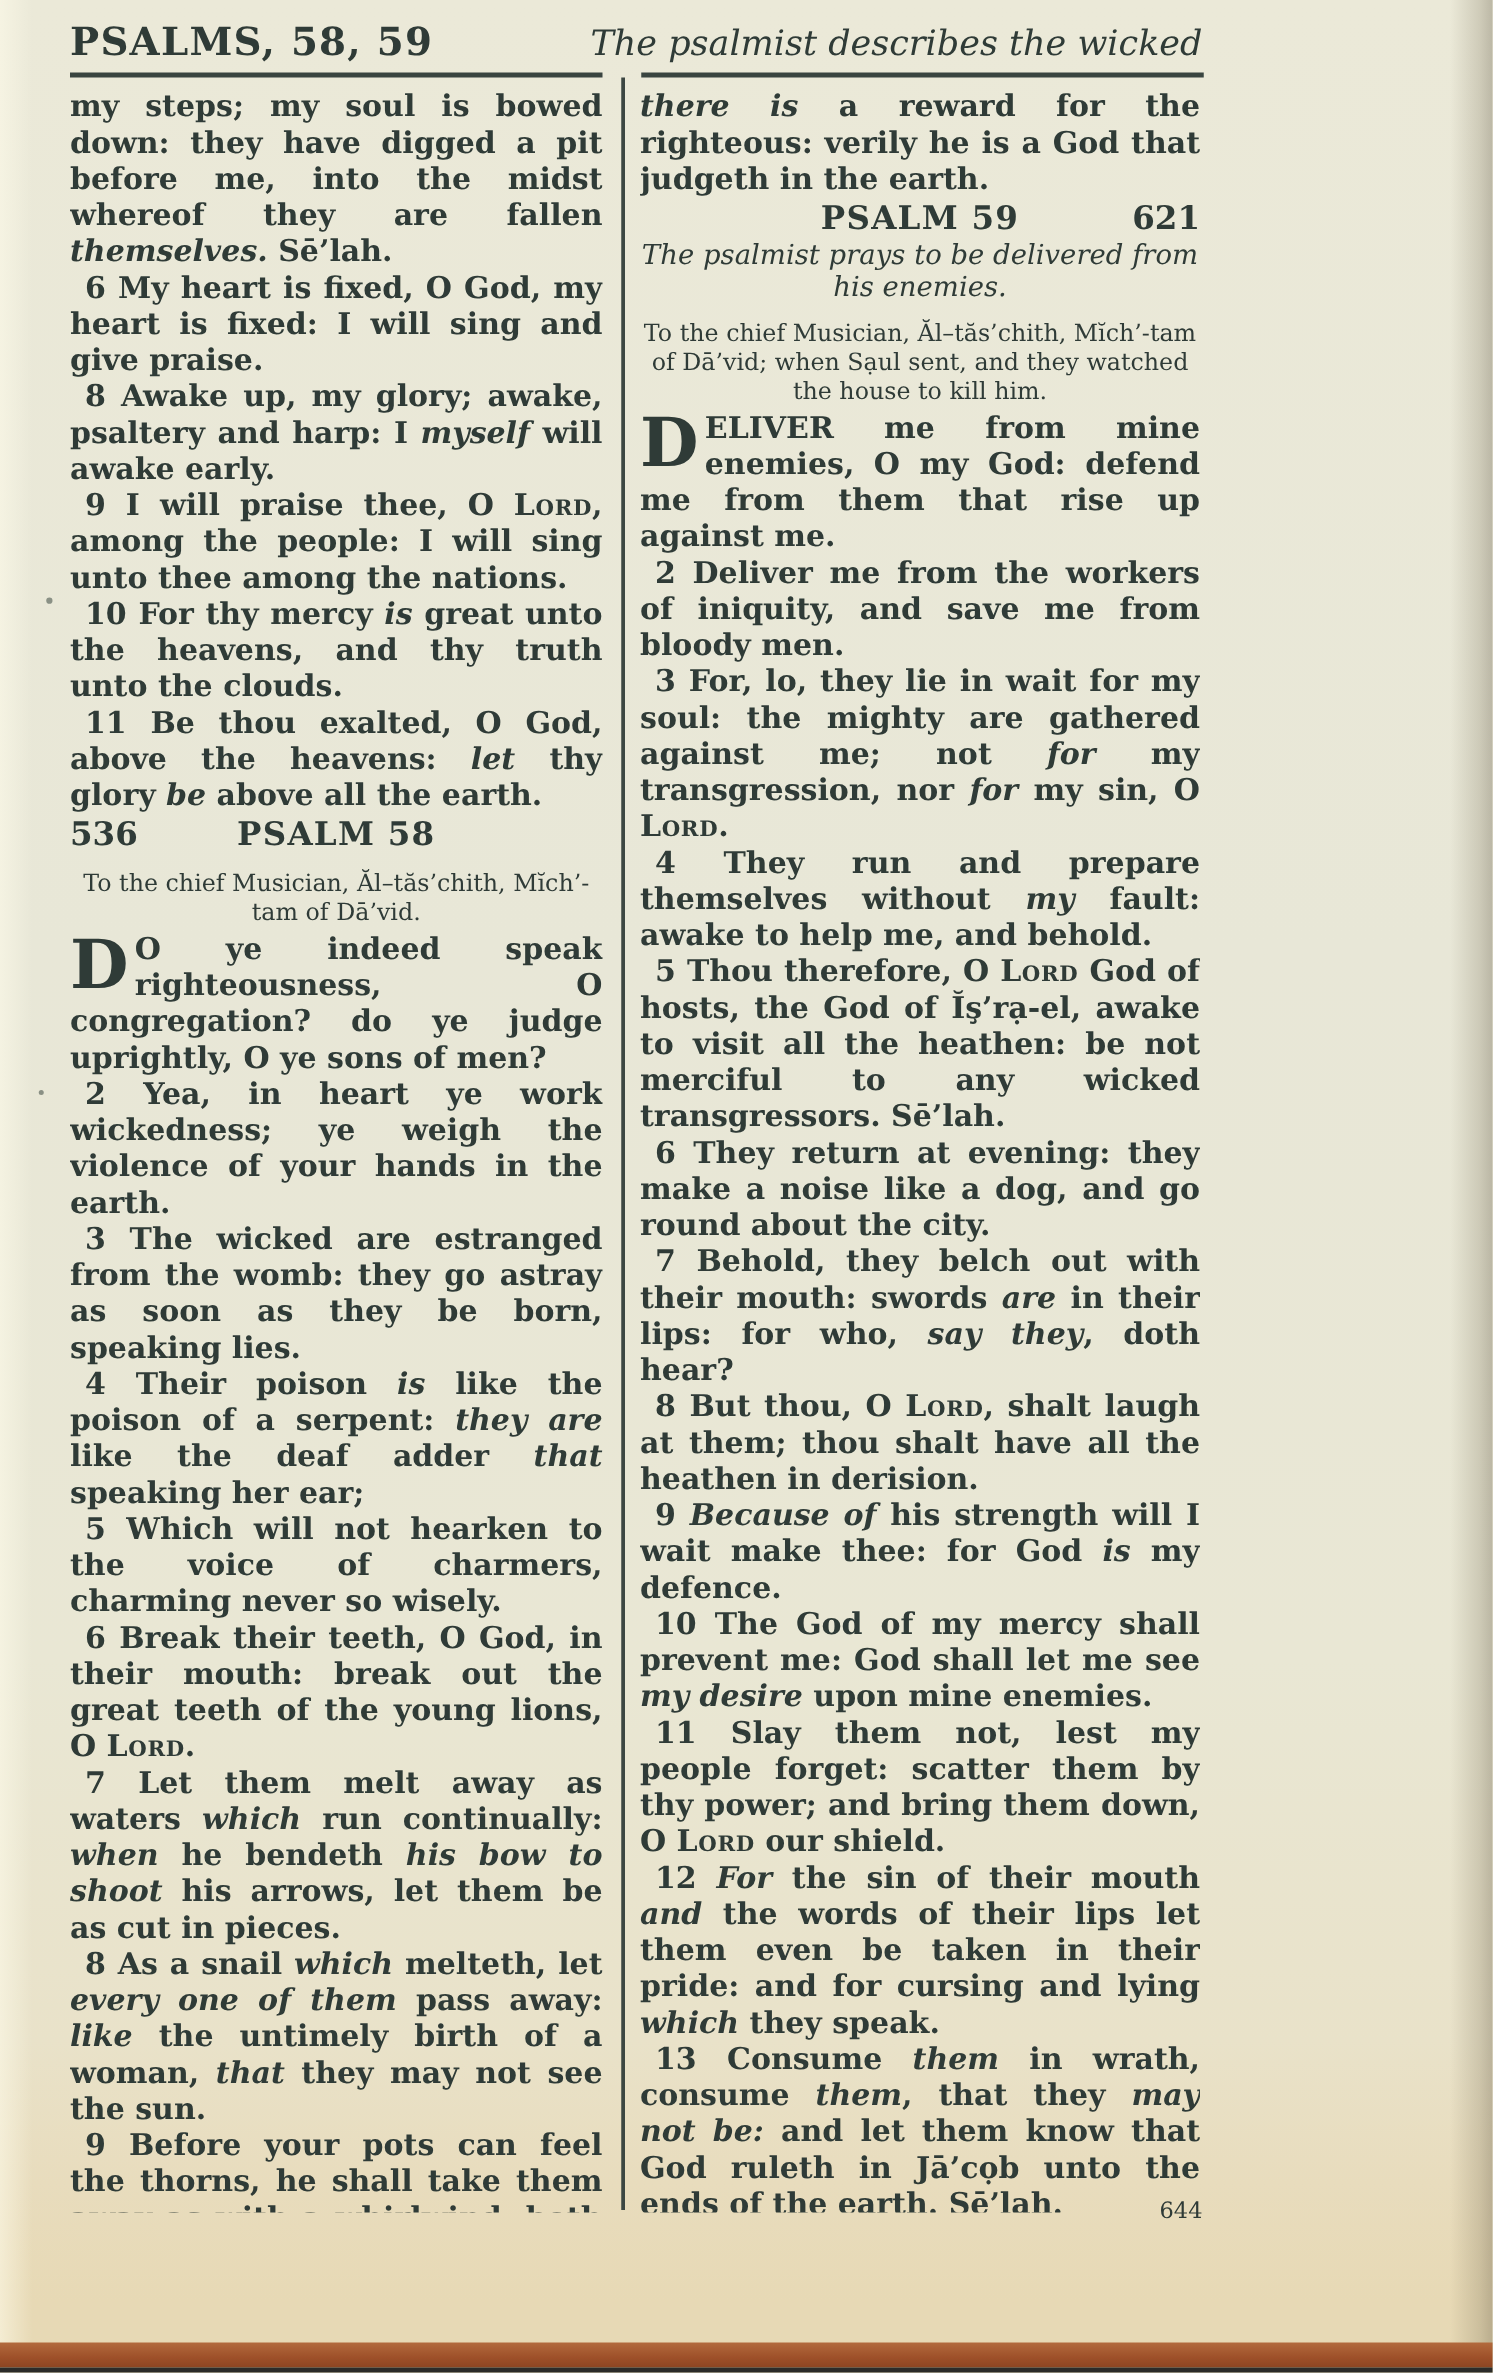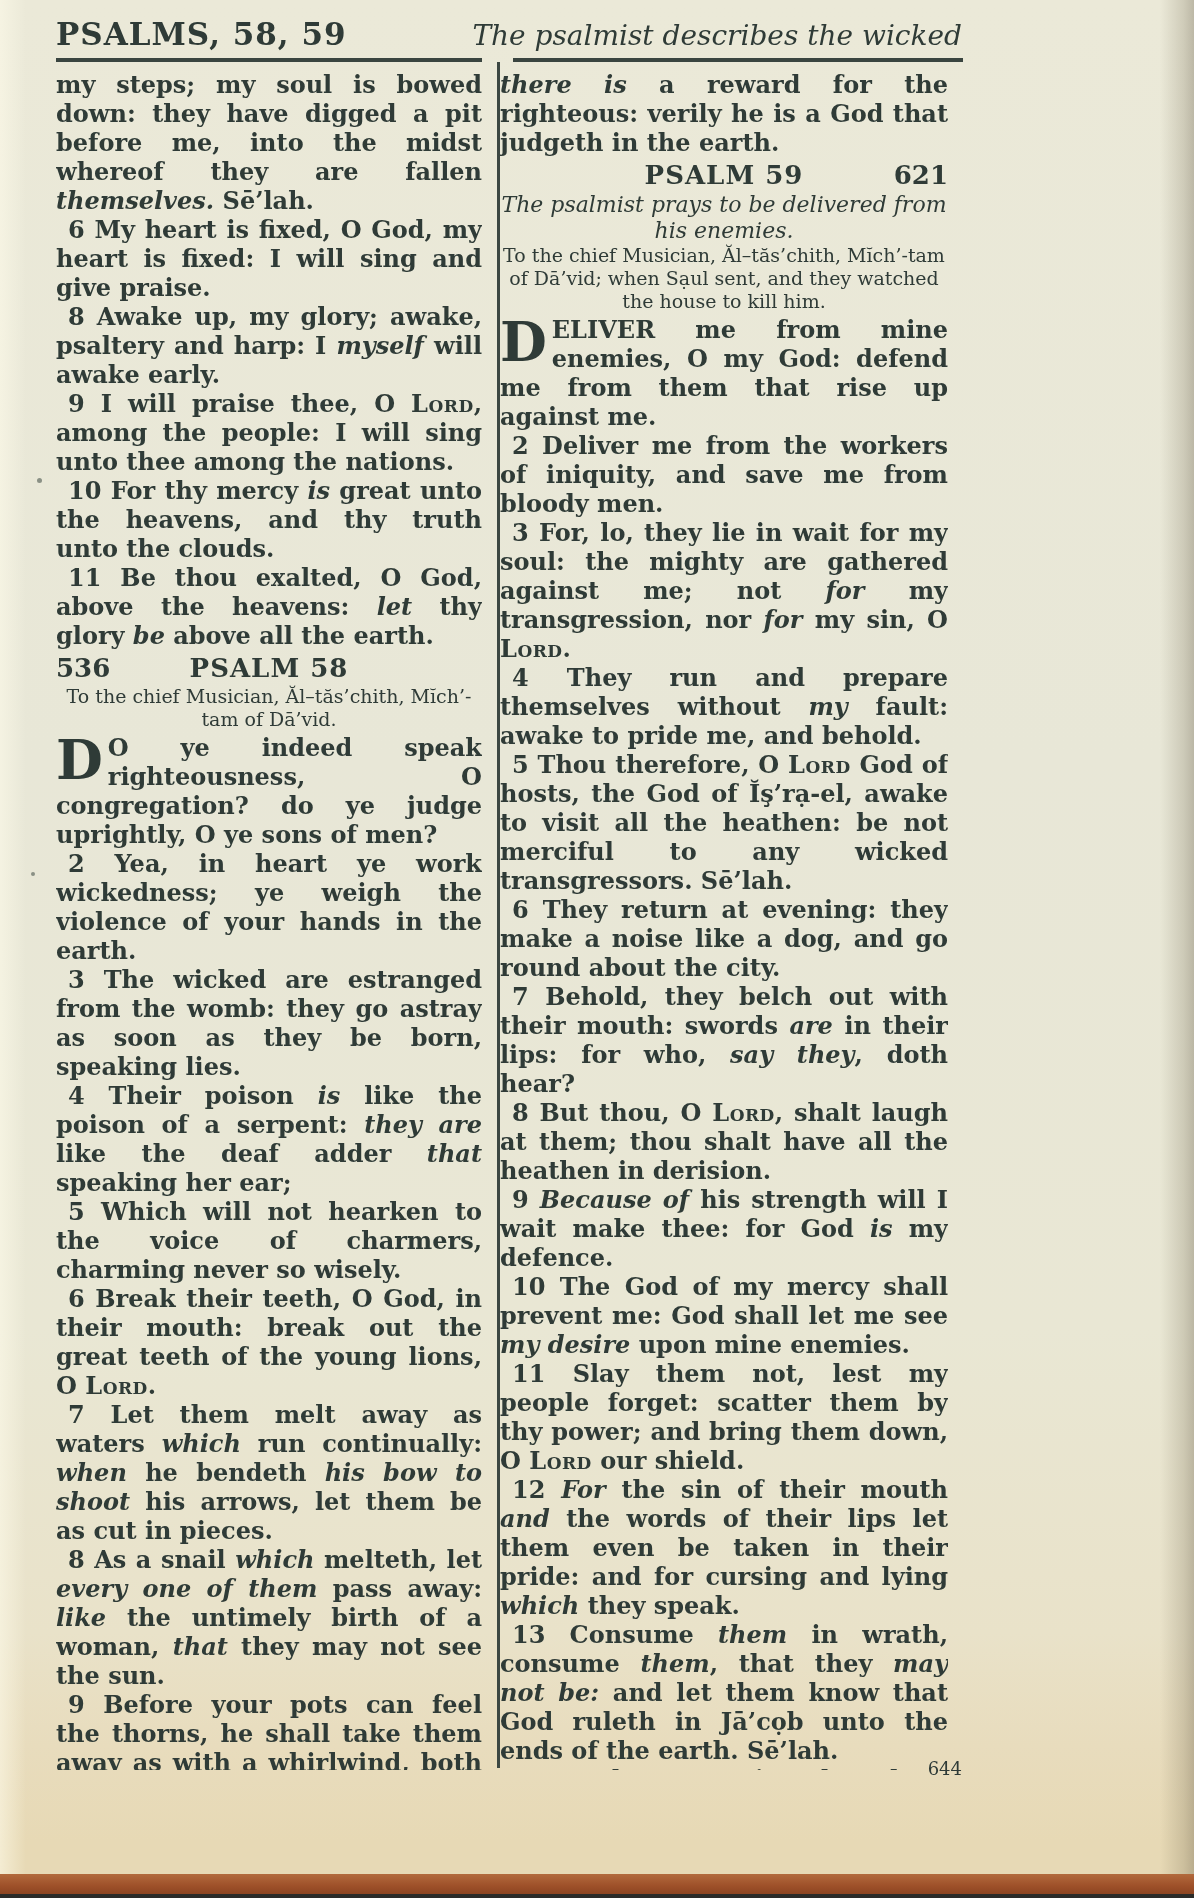--- a/index.html
+++ b/index.html
@@ -40,42 +40,42 @@
   .rule{position:absolute;height:4px;background:#3a4540;}
   .rule-left{top:58px;left:56px;width:426px;}
   .rule-right{top:58px;left:513px;width:450px;}
   .divider{position:absolute;top:62px;left:497px;width:3px;height:1706px;background:#3c4742;}
   .column{
     position:absolute;top:70px;height:1700px;overflow:hidden;
     font-size:24px;line-height:29px;text-align:justify;color:#2f3b37;
     font-weight:bold;
   }
   .column-left{left:56px;width:426px;}
-  .column-right{left:500px;width:448px;}
+  .column-right{left:512px;width:448px;}
   .verse{margin:0;text-indent:12px;}
   .verse.noindent{text-indent:0;}
   .it{font-style:italic;}
   .sc{font-variant:small-caps;letter-spacing:0.5px;}
   .dropcap{
     float:left;font-size:54px;line-height:50px;height:54px;
     font-weight:bold;padding:2px 5px 0 0;text-indent:0;
   }
   .psalm-heading{
     display:flex;align-items:baseline;margin:3px 0 1px 0;
     font-size:26px;font-weight:bold;line-height:31px;text-indent:0;
   }
   .psalm-heading .h-side{width:74px;}
   .psalm-heading .h-side.right{text-align:right;}
   .psalm-heading .h-title{flex:1;text-align:center;letter-spacing:1px;}
   .subtitle{
     margin:0;font-size:22px;line-height:26px;font-style:italic;
     text-align:center;font-weight:normal;text-indent:0;
   }
   .superscription{
-    margin:0 0 2px 0;font-size:19px;line-height:23px;
+    margin:12px 0 2px 0;font-size:19px;line-height:23px;
     text-align:center;font-weight:normal;text-indent:0;
   }
   .footer{
     position:absolute;top:1758px;left:56px;width:906px;
     text-align:right;font-size:18px;font-weight:normal;color:#2f3b37;
   }
   .speck{position:absolute;background:rgba(60,72,66,0.55);border-radius:50%;}
   .speck1{left:37px;top:478px;width:5px;height:5px;}
   .speck2{left:31px;top:872px;width:4px;height:4px;}
 </style>
@@ -120,21 +120,21 @@
       <div class="psalm-heading">
         <span class="h-side"></span>
         <span class="h-title">PSALM 59</span>
         <span class="h-side right">621</span>
       </div>
       <p class="subtitle">The psalmist prays to be delivered from his enemies.</p>
       <p class="superscription">To the chief Musician, Ăl–tăs’chith, Mĭch’-tam of Dā’vid; when Sạul sent, and they watched the house to kill him.</p>
       <p class="verse noindent"><span class="dropcap">D</span><span>ELIVER me from mine enemies, O my God: defend me from them that rise up against me.</span></p>
       <p class="verse"><span>2 Deliver me from the workers of iniquity, and save me from bloody men.</span></p>
       <p class="verse"><span>3 For, lo, they lie in wait for my soul: the mighty are gathered against me; not </span><span class="it">for</span><span> my transgression, nor </span><span class="it">for</span><span> my sin, O </span><span class="sc">Lord</span><span>.</span></p>
-      <p class="verse"><span>4 They run and prepare themselves without </span><span class="it">my</span><span> fault: awake to pride me, and behold.</span></p>
+      <p class="verse"><span>4 They run and prepare themselves without </span><span class="it">my</span><span> fault: awake to help me, and behold.</span></p>
       <p class="verse"><span>5 Thou therefore, O </span><span class="sc">Lord</span><span> God of hosts, the God of Ĭş’rạ-el, awake to visit all the heathen: be not merciful to any wicked transgressors. Sē’lah.</span></p>
       <p class="verse"><span>6 They return at evening: they make a noise like a dog, and go round about the city.</span></p>
       <p class="verse"><span>7 Behold, they belch out with their mouth: swords </span><span class="it">are</span><span> in their lips: for who, </span><span class="it">say they</span><span>, doth hear?</span></p>
       <p class="verse"><span>8 But thou, O </span><span class="sc">Lord</span><span>, shalt laugh at them; thou shalt have all the heathen in derision.</span></p>
       <p class="verse"><span>9 </span><span class="it">Because of</span><span> his strength will I wait make thee: for God </span><span class="it">is</span><span> my defence.</span></p>
       <p class="verse"><span>10 The God of my mercy shall prevent me: God shall let me see </span><span class="it">my desire</span><span> upon mine enemies.</span></p>
       <p class="verse"><span>11 Slay them not, lest my people forget: scatter them by thy power; and bring them down, O </span><span class="sc">Lord</span><span> our shield.</span></p>
       <p class="verse"><span>12 </span><span class="it">For</span><span> the sin of their mouth </span><span class="it">and</span><span> the words of their lips let them even be taken in their pride: and for cursing and lying </span><span class="it">which</span><span> they speak.</span></p>
       <p class="verse"><span>13 Consume </span><span class="it">them</span><span> in wrath, consume </span><span class="it">them</span><span>, that they </span><span class="it">may not be:</span><span> and let them know that God ruleth in Jā’cọb unto the ends of the earth. Sē’lah.</span></p>
       <p class="verse"><span>14 And at evening let them return; </span></p>

